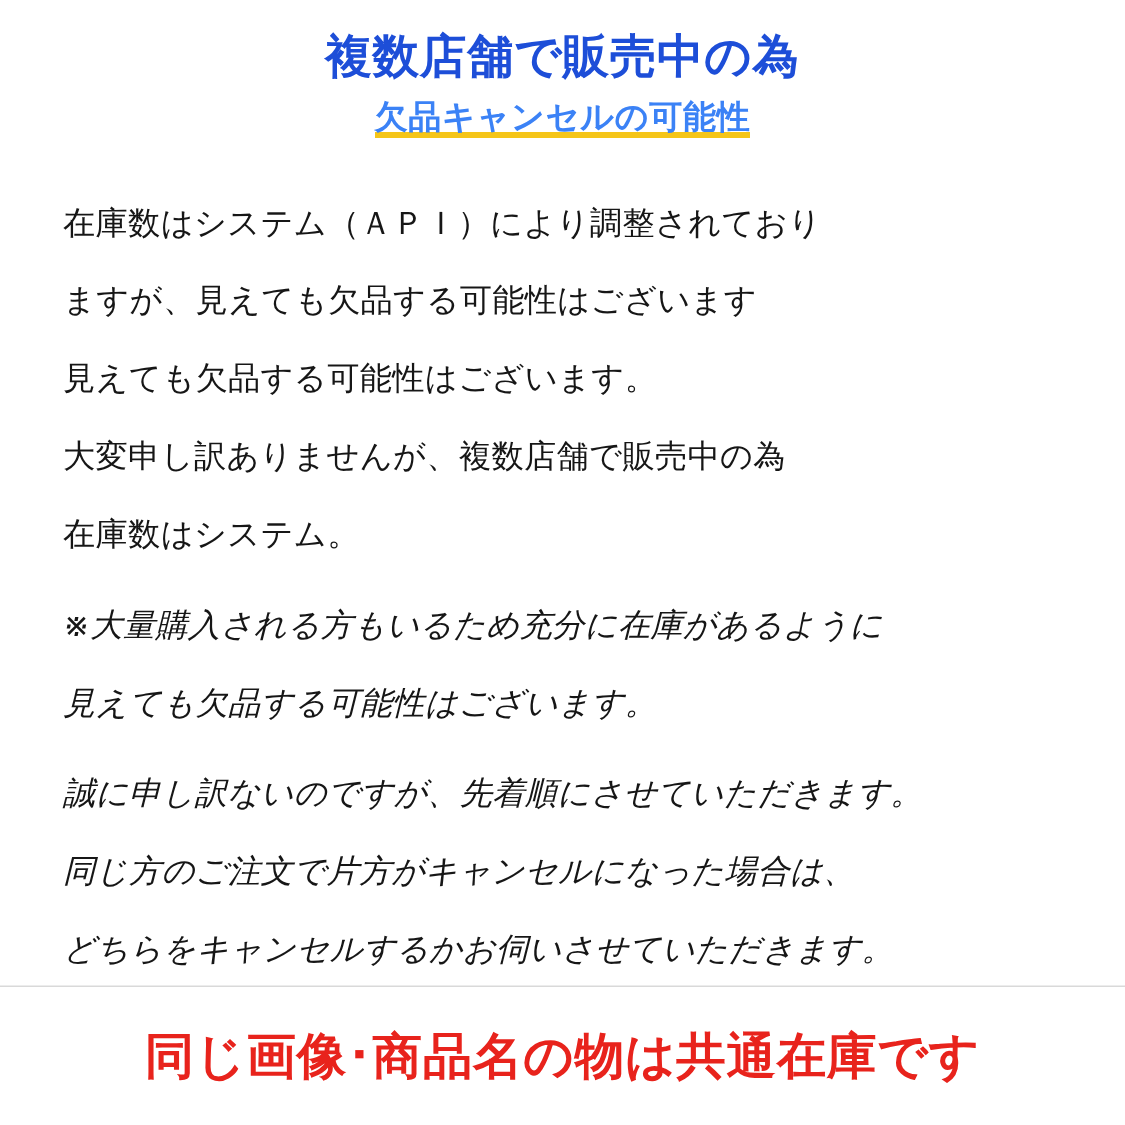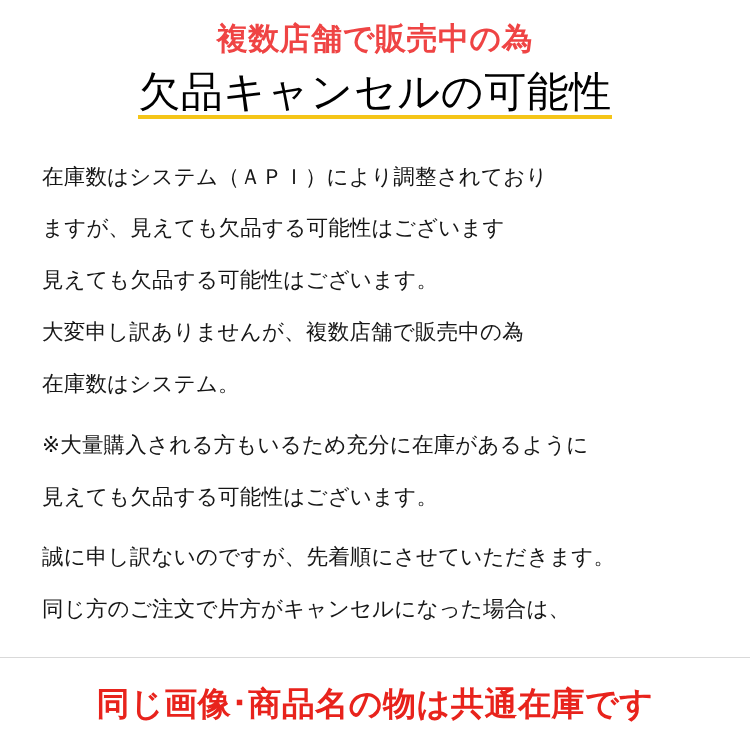--- a/index.html
+++ b/index.html
@@ -25,33 +25,33 @@
   
   .heading {
     text-align: center;
     padding-top: 18px;
   }
   .heading-line1 {
     font-size: 31px;
     font-weight: 700;
     letter-spacing: 0.5px;
     line-height: 1.35;
-    color: #ef4444;
+    color: #1d4ed8;
   }
   .heading-line2-wrap {
     display: inline-block;
     position: relative;
     margin-top: 4px;
   }
   .heading-line2 {
-    font-size: 42px;
-    font-weight: 400;
+    font-size: 22px;
+    font-weight: 700;
     letter-spacing: 0.5px;
     line-height: 1.35;
-    color: #000000;
+    color: #3b82f6;
     position: relative;
     z-index: 2;
   }
   .heading-underline {
     position: absolute;
     left: 0;
     right: 0;
     bottom: 2px;
     height: 4px;
     background: #f5c518;
@@ -61,21 +61,21 @@
   
   .body-wrap {
     padding: 22px 42px 0 42px;
   }
   .para {
     font-size: 21.5px;
     line-height: 1.62;
     color: #161616;
     letter-spacing: 0.2px;
   }
-  .para.gap-lg { margin-top: 26px; }
+  .para.gap-lg { margin-top: 26px; font-style: italic; }
   .para.gap-md { margin-top: 24px; }
   .para.tight { margin-top: 0; }
   .para .ln { display: block; white-space: nowrap; margin-top: 17px; }
 
   
   .footer-band {
     position: absolute;
     left: 0;
     bottom: 0;
     width: 750px;
@@ -118,20 +118,21 @@
     </div>
 
     <div class="para gap-lg">
       <span class="ln">※大量購入される方もいるため充分に在庫があるように</span>
       <span class="ln">見えても欠品する可能性はございます。</span>
     </div>
 
     <div class="para gap-lg">
       <span class="ln">誠に申し訳ないのですが、先着順にさせていただきます。</span>
       <span class="ln">同じ方のご注文で片方がキャンセルになった場合は、</span>
+      <span class="ln">どちらをキャンセルするかお伺いさせていただきます。</span>
     </div>
 
     <div class="para gap-md">
     </div>
 
   </div>
 
   <div class="footer-band">
     <div class="footer-text" style="color: rgb(232, 35, 28);">同じ画像･商品名の物は共通在庫です</div>
   </div>

